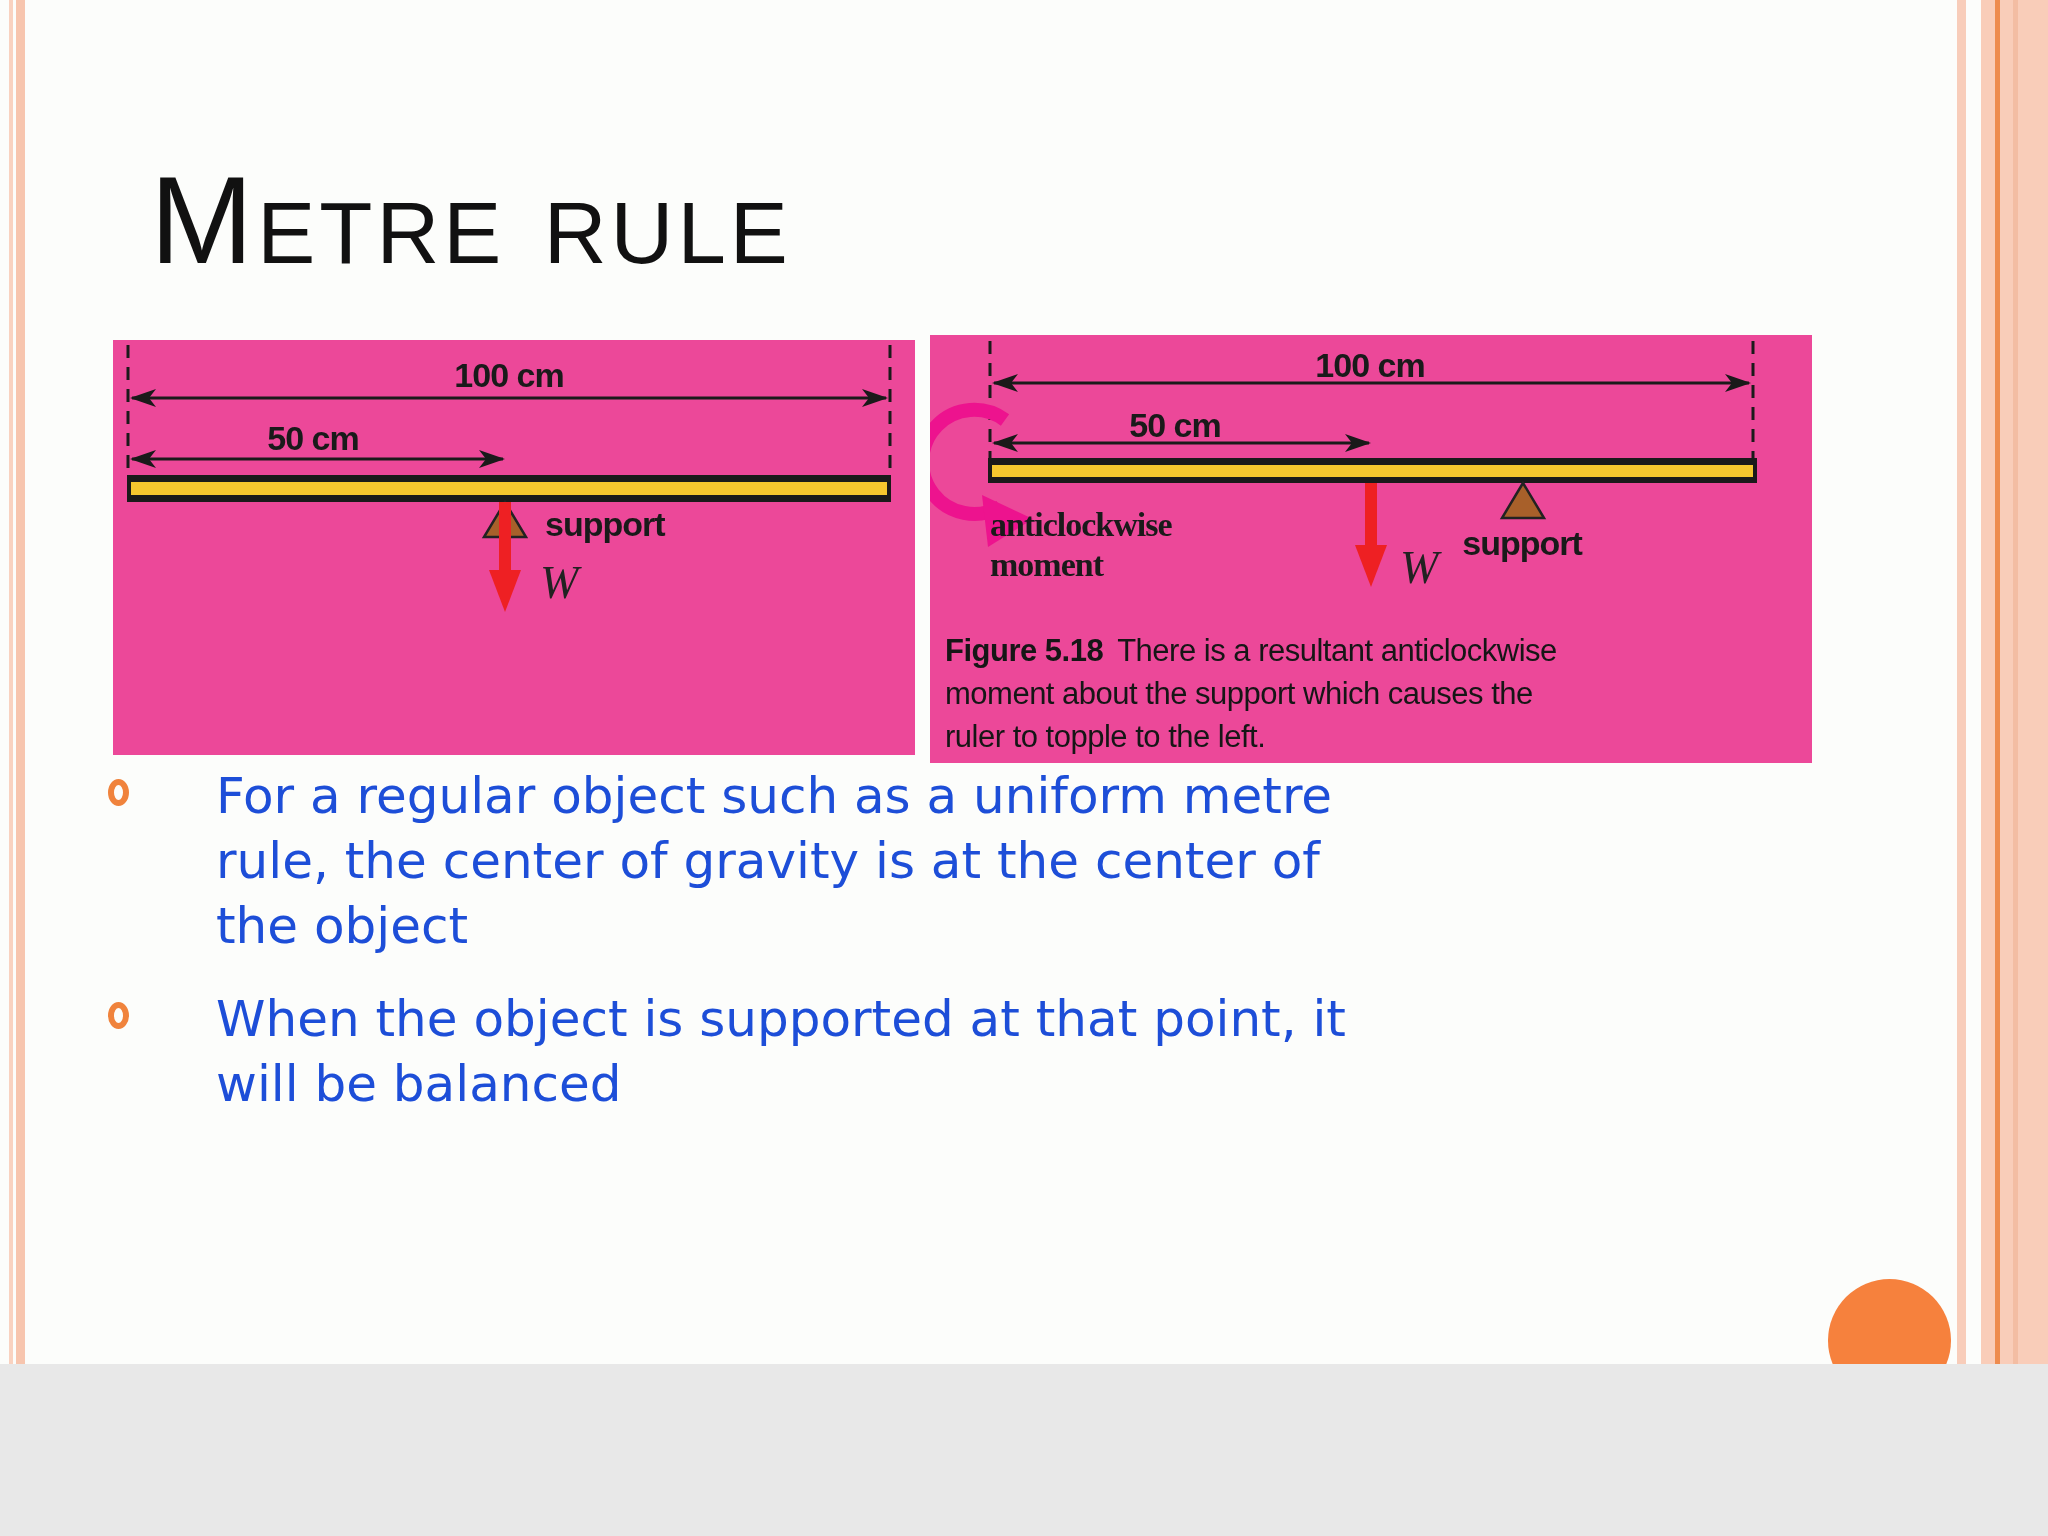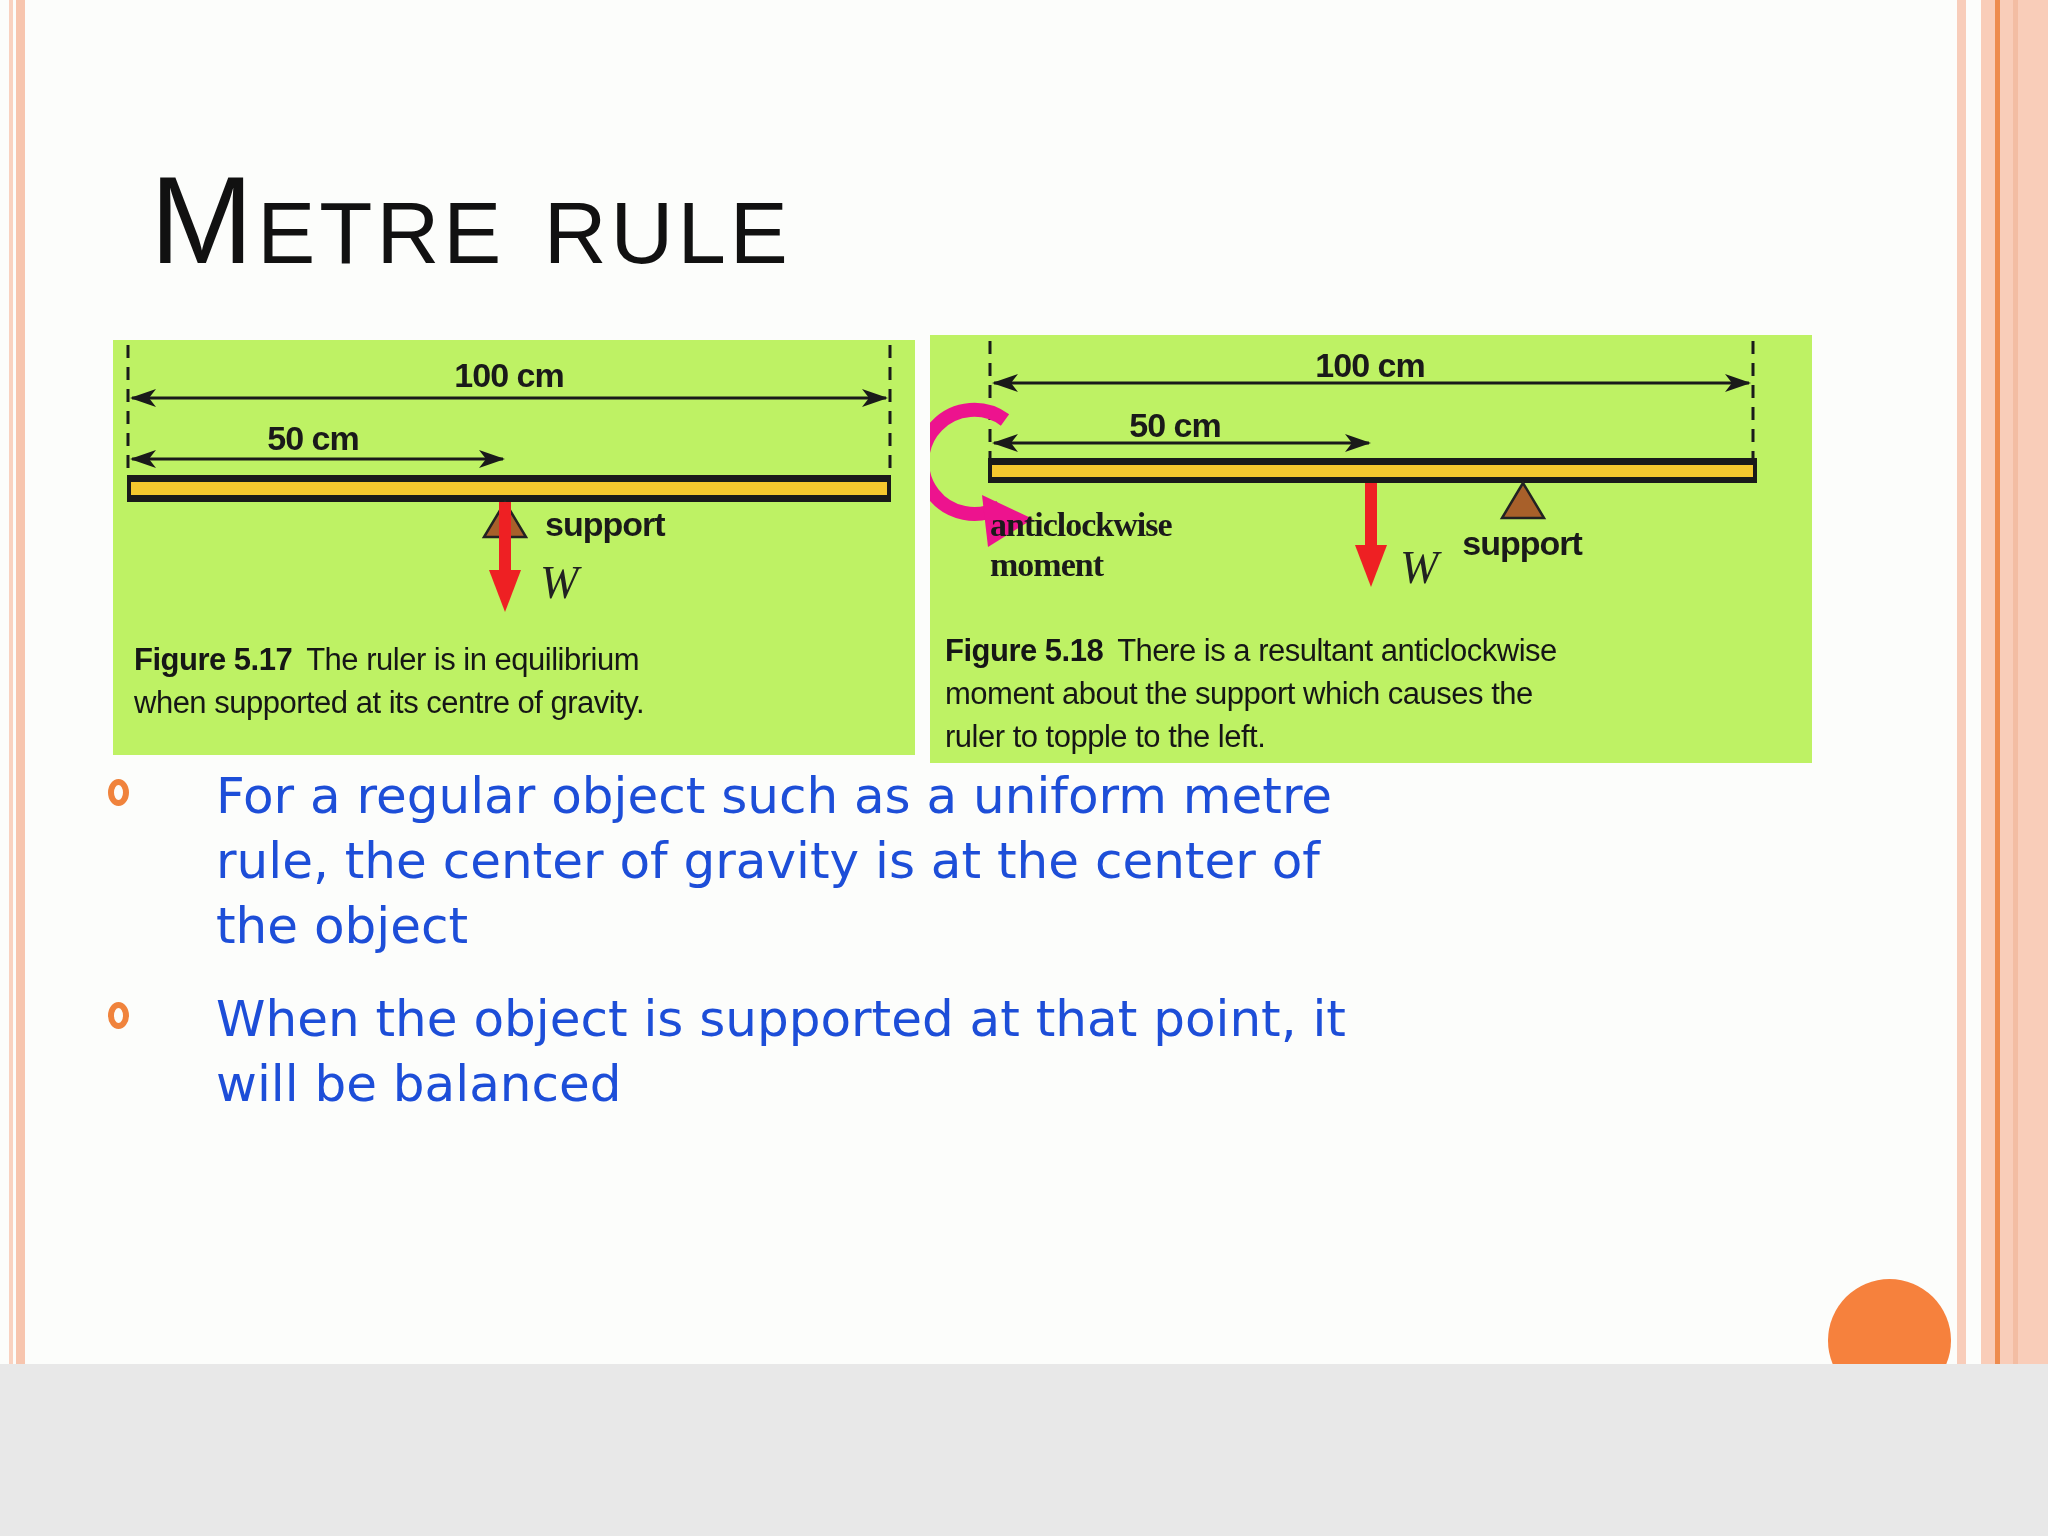--- a/index.html
+++ b/index.html
@@ -15,21 +15,21 @@
   .rband{left:1981px;width:67px;background:#F9CDB9;}
   .rline1{position:absolute;left:14px;top:0;width:5px;height:100%;background:#EE8C4F;}
   .rline2{position:absolute;left:32px;top:0;width:5px;height:100%;background:#F3BDA3;}
   
   .title{
     position:absolute;left:150px;top:152px;margin:0;
     font-size:124px;font-weight:400;line-height:1.1;letter-spacing:4px;
     font-variant:small-caps;color:#111;
   }
   
-  .fig{position:absolute;background:#bef264;}
+  .fig{position:absolute;background:#ec4899;}
   .fig17{left:113px;top:340px;width:802px;height:415px;}
   .fig18{left:930px;top:335px;width:882px;height:428px;}
   .fig svg{position:absolute;left:0;top:0;}
   .figlabel{
     position:absolute;font-weight:700;font-size:34px;letter-spacing:-1px;
     color:#1a1a1a;white-space:pre-line;line-height:40px;
   }
   .center{transform:translateX(-50%);}
   .wlabel{
     position:absolute;font-family:"Liberation Serif",serif;font-style:italic;
@@ -92,24 +92,20 @@
 
       <polygon points="392,162 371,197 413,197" fill="#A8602A" stroke="#222" stroke-width="2.5"></polygon>
 
       <rect x="386" y="162" width="12" height="68" fill="#EE2023"></rect>
       <polygon points="376,230 408,230 392,272" fill="#EE2023"></polygon>
     </svg>
     <div class="figlabel center" style="left:396px;top:15px;">100 cm</div>
     <div class="figlabel center" style="left:200px;top:78px;">50 cm</div>
     <div class="figlabel" style="left:432px;top:164px;">support</div>
     <div class="wlabel" style="left:427px;top:216px;">W</div>
-    <div class="caption" style="left:21px;top:298px;width:700px;">
-      <span class="cb">Figure 5.17</span><span class="ct">The ruler is in equilibrium
-when supported at its centre of gravity.</span>
-    </div>
   </div>
 
   <div class="fig fig18">
     <svg width="882" height="285" viewBox="0 0 882 285">
       <defs>
         <marker id="barbB" viewBox="0 0 26 18" markerWidth="26" markerHeight="18" refX="24" refY="9" orient="auto-start-reverse" markerUnits="userSpaceOnUse">
           <path d="M26,9 L0,0 L7,9 L0,18 Z" fill="#1a1a1a"></path>
         </marker>
       </defs>
 

